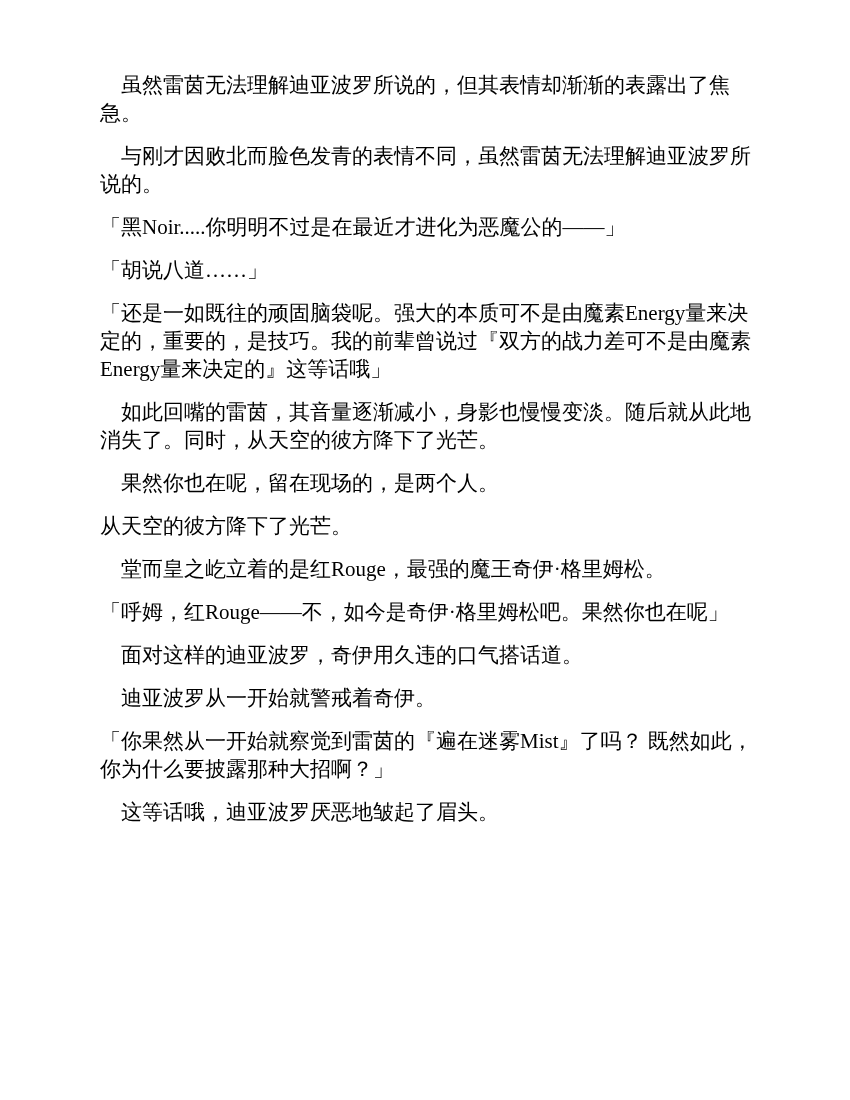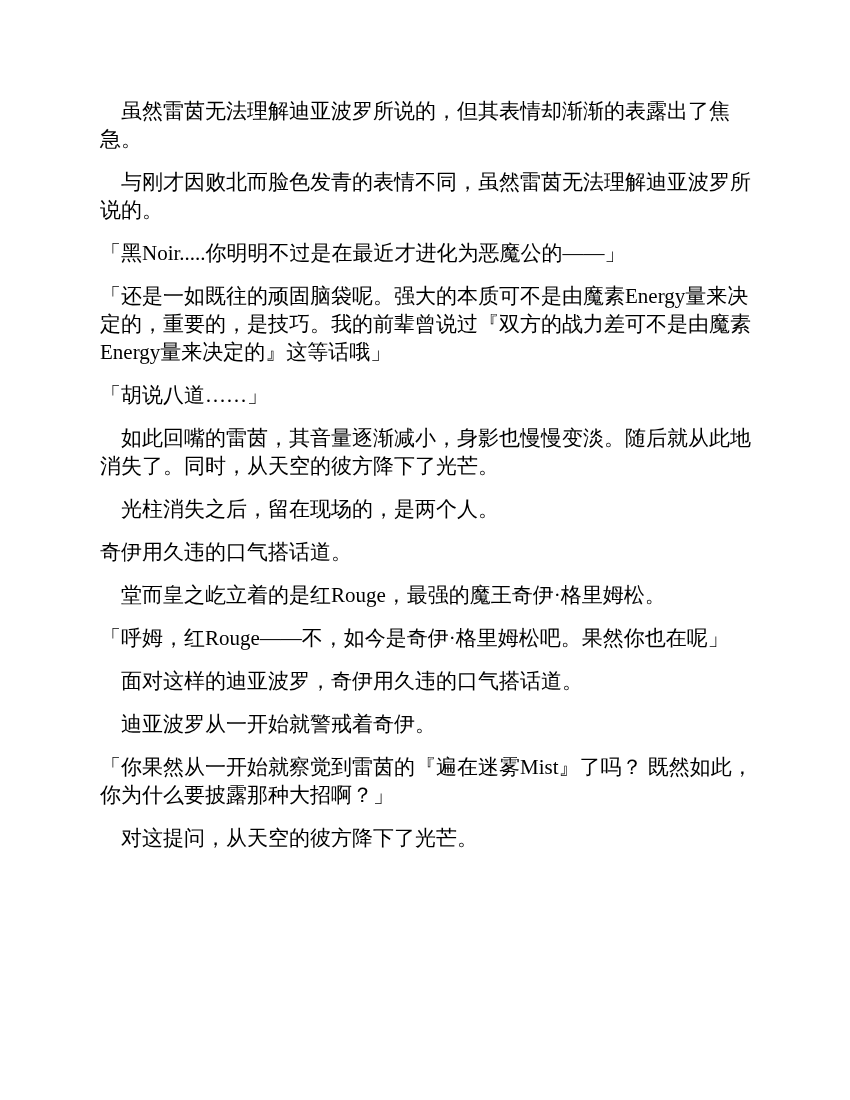--- a/index.html
+++ b/index.html
@@ -10,21 +10,21 @@
   body {
     width: 850px;
     height: 1100px;
     color: #000000;
     font-family: "Liberation Serif", "DejaVu Serif", serif;
   }
   .page {
     box-sizing: border-box;
     width: 850px;
     height: 1100px;
-    padding: 97px 96px 20px 100px;
+    padding: 71px 96px 20px 100px;
     overflow: hidden;
     background: var(--page-bg, #ffffff);
     color: var(--page-fg, #000000);
   }
   .content {
     width: 654px;
     font-size: 21px;
     line-height: 28px;
     text-align: left;
     word-break: break-all;
@@ -39,25 +39,25 @@
   }
 </style>
 </head>
 <body>
 
 <main class="page">
   <section class="content">
       <p class="para indent">虽然雷茵无法理解迪亚波罗所说的，但其表情却渐渐的表露出了焦急。</p>
       <p class="para indent">与刚才因败北而脸色发青的表情不同，虽然雷茵无法理解迪亚波罗所说的。</p>
       <p class="para">「黑Noir.....你明明不过是在最近才进化为恶魔公的——」</p>
+      <p class="para">「胡说八道……」</p>
       <p class="para">「还是一如既往的顽固脑袋呢。强大的本质可不是由魔素Energy量来决定的，重要的，是技巧。我的前辈曾说过『双方的战力差可不是由魔素Energy量来决定的』这等话哦」</p>
-      <p class="para">「胡说八道……」</p>
       <p class="para indent">如此回嘴的雷茵，其音量逐渐减小，身影也慢慢变淡。随后就从此地消失了。同时，从天空的彼方降下了光芒。</p>
-      <p class="para indent">光柱消失之后，留在现场的，是两个人。</p>
-      <p class="para">奇伊用久违的口气搭话道。</p>
+      <p class="para indent">果然你也在呢，留在现场的，是两个人。</p>
+      <p class="para">从天空的彼方降下了光芒。</p>
       <p class="para indent">堂而皇之屹立着的是红Rouge，最强的魔王奇伊·格里姆松。</p>
       <p class="para">「呼姆，红Rouge——不，如今是奇伊·格里姆松吧。果然你也在呢」</p>
       <p class="para indent">面对这样的迪亚波罗，奇伊用久违的口气搭话道。</p>
       <p class="para indent">迪亚波罗从一开始就警戒着奇伊。</p>
       <p class="para">「你果然从一开始就察觉到雷茵的『遍在迷雾Mist』了吗？ 既然如此，你为什么要披露那种大招啊？」</p>
-      <p class="para indent">对这提问，从天空的彼方降下了光芒。</p>
+      <p class="para indent">这等话哦，迪亚波罗厌恶地皱起了眉头。</p>
     </section>
 </main>
 
 </body></html>

